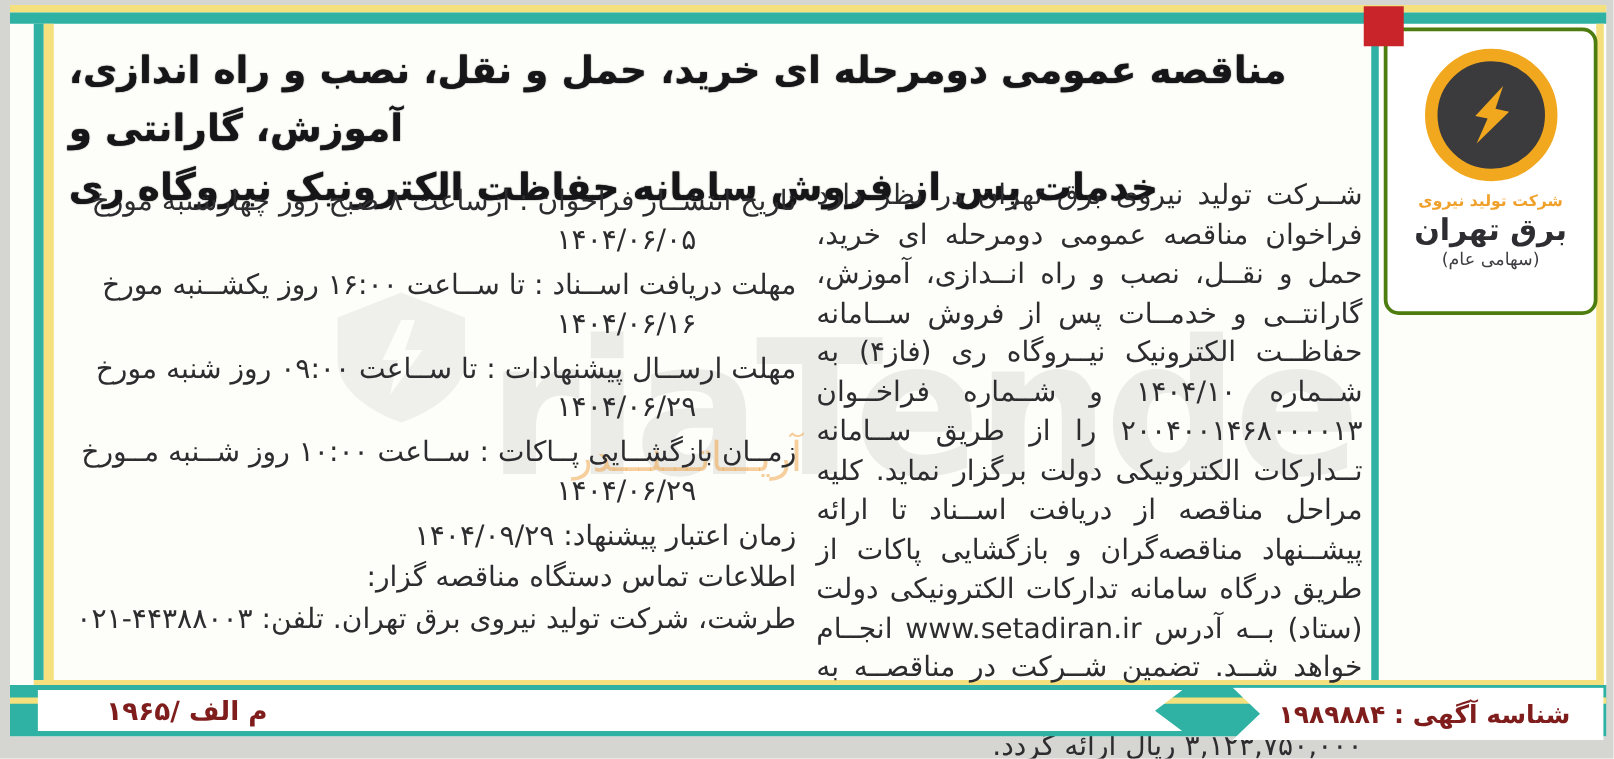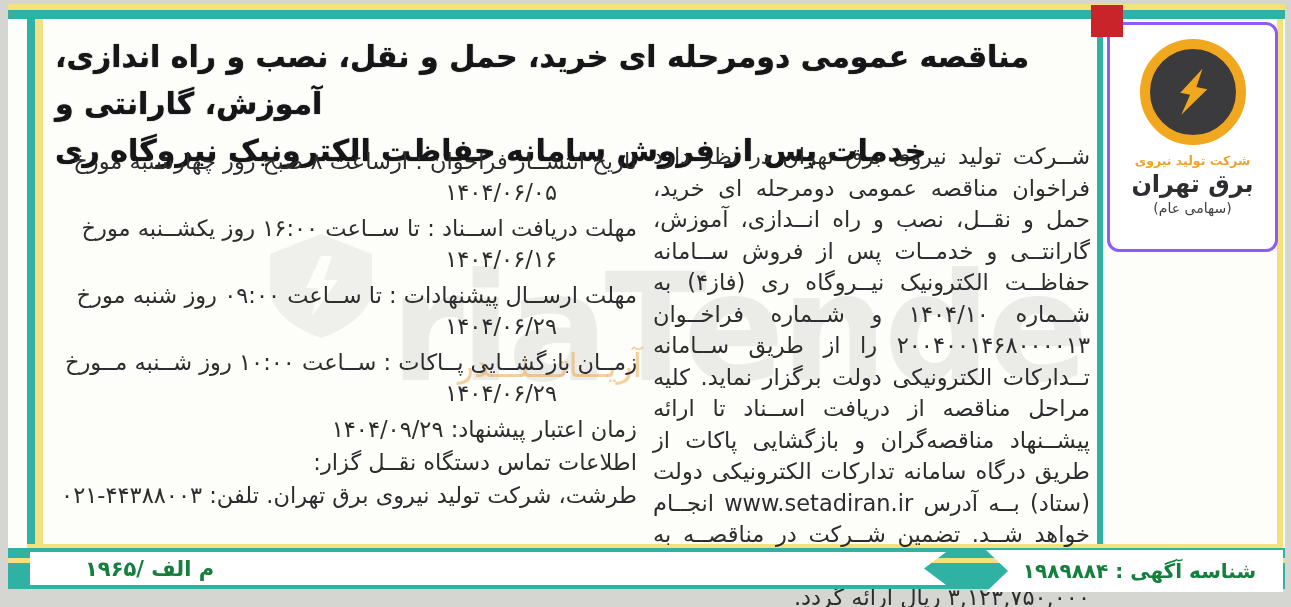--- a/index.html
+++ b/index.html
@@ -17,21 +17,21 @@
   .left-teal{left:27px; top:19px; width:8px; height:525px; background:#2fb2a4;}
   .left-yellow{left:35px; top:19px; width:8px; height:525px; background:#f4e07c;}
   .right-yellow{left:1277px; top:19px; width:6px; height:529px; background:#f4e07c;}
   .divider-teal{left:1097px; top:19px; width:6px; height:529px; background:#2fb2a4;}
   .pre-bar-yellow{left:27px; top:544px; width:1256px; height:4px; background:#f4e07c;}
   .red-square{left:1091px; top:5px; width:32px; height:32px; background:#c8242a; z-index:4;}
 
   
   .logo-card{
     position:absolute; left:1107px; top:22px; width:171px; height:230px;
-    background:#fff; border:3px solid #8b5cf6; border-radius:12px; z-index:3;
+    background:#fff; border:3px solid #4d7c0f; border-radius:12px; z-index:3;
     display:flex; flex-direction:column; align-items:center; box-sizing:border-box;
   }
   .logo-circle{
     width:86px; height:86px; margin-top:14px; border-radius:50%;
     border:10px solid #f1a81e; background:#3b3b3d;
     display:flex; align-items:center; justify-content:center;
   }
   .logo-circle svg{width:56px; height:56px; transform:rotate(12deg);}
   .logo-company{margin-top:8px; font-size:12.5px; font-weight:bold; color:#f0a12c; direction:rtl;}
   .logo-brand{margin-top:2px; font-size:24px; font-weight:bold; color:#2e2e32; direction:rtl;}
@@ -69,21 +69,21 @@
     position:absolute; left:190px; top:346px; width:720px; z-index:1;
     direction:rtl; text-align:center; font-size:33px; letter-spacing:12px;
     color:rgba(238,150,45,.45); font-weight:normal;
   }
 
   
   .bar{position:absolute; left:8px; top:548px; width:1277px; height:41px; background:#2fb2a4; z-index:2;}
   .bar-yellow{position:absolute; left:0; top:10px; width:100%; height:5px; background:#f4e07c;}
   .banner{
     position:absolute; background:#fff; z-index:3; display:flex; align-items:center;
-    font-weight:bold; color:#15803d;
+    font-weight:bold; color:#7f1d1d;
   }
   .banner-left{
     left:30px; top:552px; width:916px; height:33px;
     clip-path:polygon(0 0,100% 0,calc(100% - 22px) 50%,100% 100%,0 100%);
   }
   .banner-left .txt{margin-left:55px; direction:rtl; font-size:21px;}
   .banner-right{
     left:986px; top:550px; width:297px; height:42px;
     clip-path:polygon(0 0,100% 0,100% 100%,0 100%,22px 50%);
     justify-content:center;
@@ -146,21 +146,21 @@
     </div>
     <div class="srow">
       <div>مهلت ارســال پیشنهادات : تا ســاعت ۰۹:۰۰ روز شنبه مورخ</div>
       <div class="sched-date">۱۴۰۴/۰۶/۲۹</div>
     </div>
     <div class="srow">
       <div>زمــان بازگشــایی پــاکات : ســاعت ۱۰:۰۰ روز شــنبه مــورخ</div>
       <div class="sched-date">۱۴۰۴/۰۶/۲۹</div>
     </div>
     <div class="single">زمان اعتبار پیشنهاد: ۱۴۰۴/۰۹/۲۹</div>
-    <div class="single">اطلاعات تماس دستگاه نقــل گزار:</div>
+    <div class="single">اطلاعات تماس دستگاه مناقصه گزار:</div>
     <div class="single">طرشت، شرکت تولید نیروی برق تهران. تلفن: ۴۴۳۸۸۰۰۳-۰۲۱</div>
   </div>
 
   <div class="bar">
     <div class="bar-yellow"></div>
   </div>
   <div class="banner banner-left">
     <span class="txt">م الف /۱۹۶۵</span>
   </div>
   <div class="banner banner-right">

